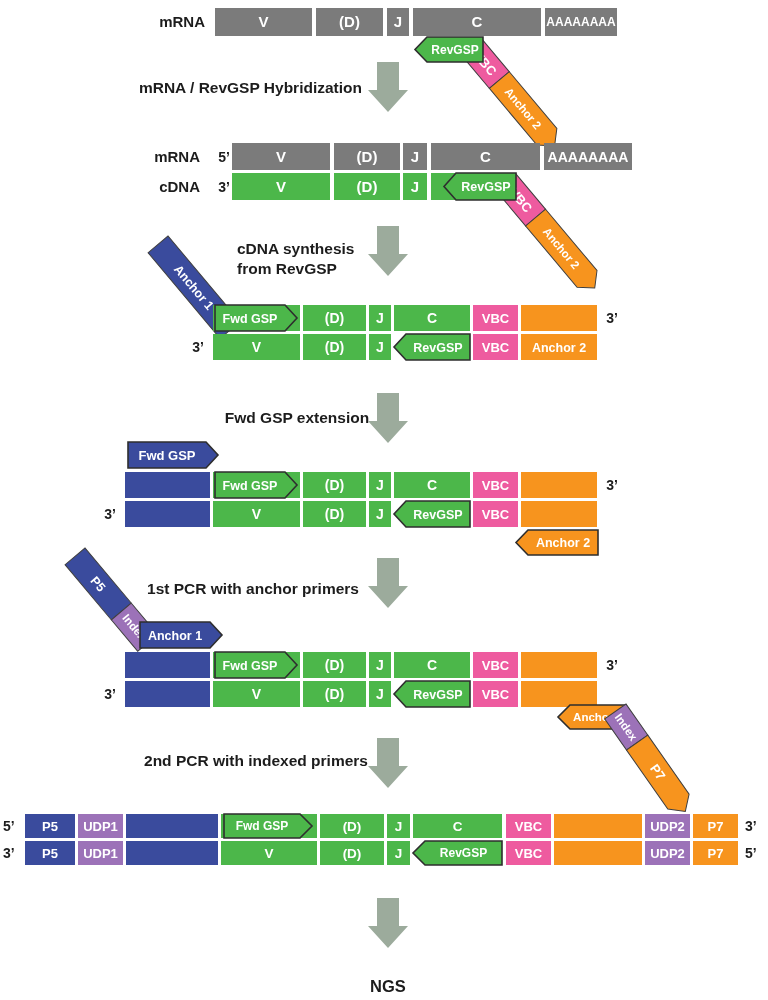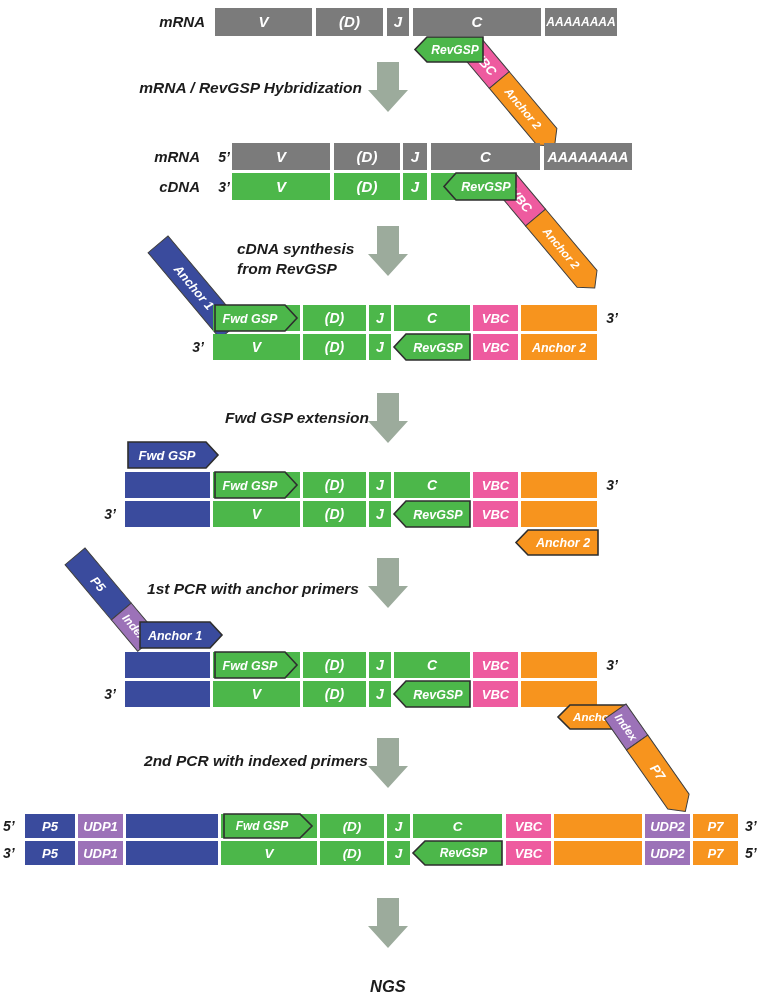--- a/index.html
+++ b/index.html
@@ -1,16 +1,16 @@
 <!DOCTYPE html>
 <html><head>
 <meta charset="utf-8">
 <style>
   html,body{margin:0;padding:0;background:#ffffff;}
-  #stage{position:relative;width:757px;height:1000px;background:#ffffff;overflow:hidden;font-style:italic;}
+  #stage{position:relative;width:757px;height:1000px;background:#ffffff;overflow:hidden;}
   svg text{font-family:"Liberation Sans","DejaVu Sans",sans-serif;font-weight:700;}
 </style>
 </head>
 <body>
 
 <div id="stage">
   <svg id="diagram" width="768" height="1000" viewBox="0 0 768 1000" xmlns="http://www.w3.org/2000/svg">
       <g>
         <text x="205" y="27" font-size="15" fill="#1c1c1c" text-anchor="end">mRNA</text>
       </g>

